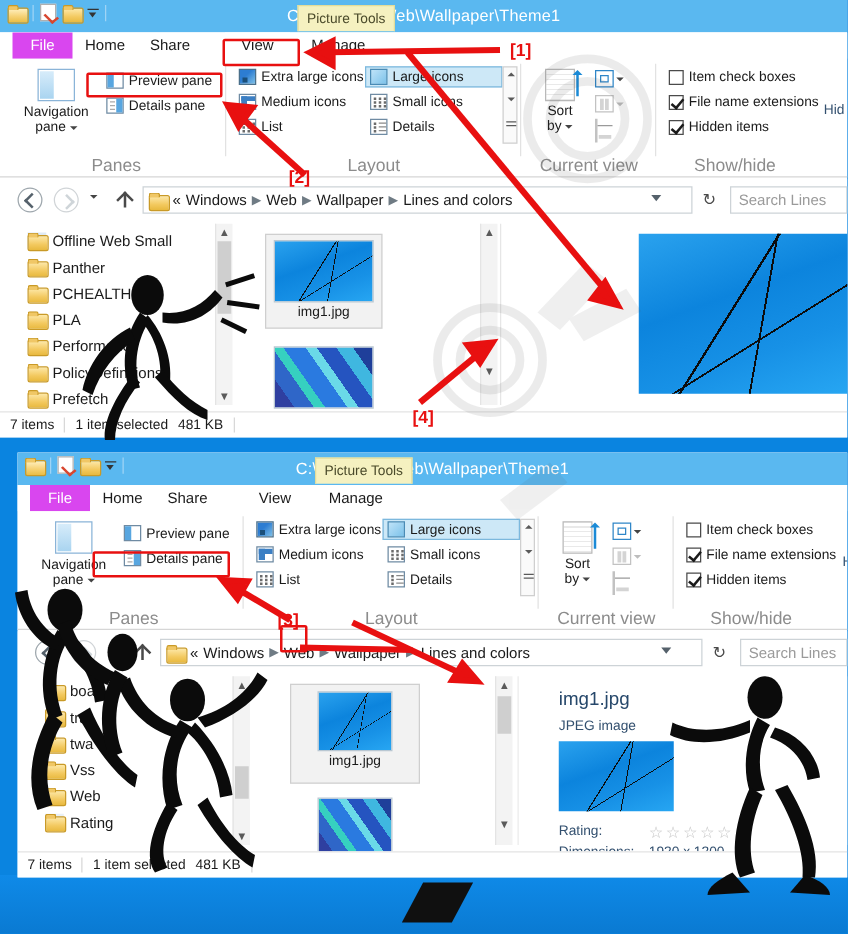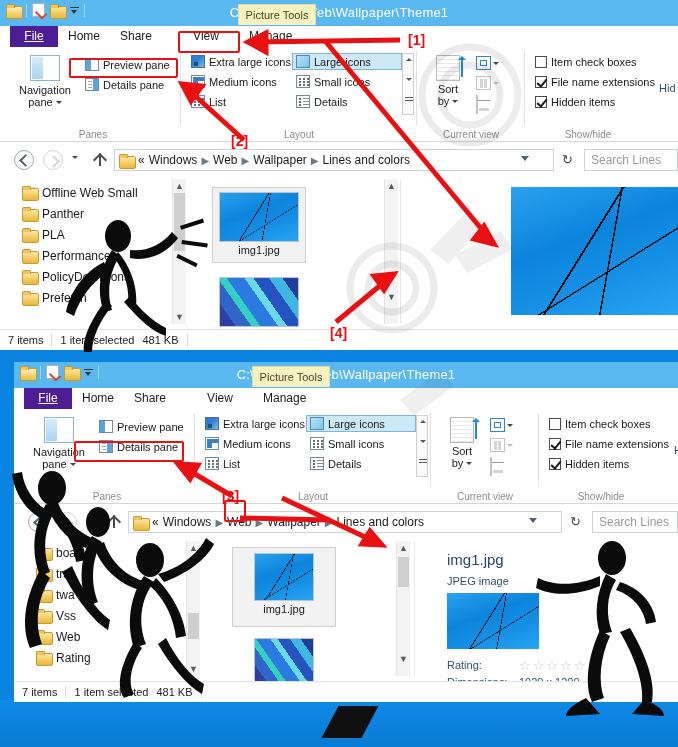--- a/index.html
+++ b/index.html
@@ -55,33 +55,33 @@
   }
 
   
   .tabrow { position:absolute; height:21px; left:0; width:100%; background:#ffffff; }
   .tabrow .tabstrip-bg { position:absolute; left:0; top:0; height:21px; width:100%; background:#ffffff; }
   .tab {
     position:absolute; top:0; height:21px; line-height:21px;
     font-size:12px; color:#1a1a1a; text-align:center; padding:0 9px;
     white-space:nowrap;
   }
-  .tab.file { background:#4c1d95; color:#fff; font-weight:normal;text-decoration:underline; }
+  .tab.file { background:#d946ef; color:#fff; font-weight:normal; }
   .tab.sel { background:#ffffff; }
 
   
   .ribbon {
     position:absolute; left:0; width:100%;
     background:#ffffff;
     border-bottom:1px solid #d6d6d6;
   }
   .grp { position:absolute; top:0; height:100%; }
   .grp-label {
     position:absolute; bottom:1px; width:100%; text-align:center;
-    font-size:10px; color:#8c8c8c;
+    font-size:14px; color:#8c8c8c;
   }
   .grp-div { position:absolute; top:4px; bottom:16px; width:1px; background:#e2e2e2; }
 
   .bigbtn { position:absolute; text-align:center; font-size:11px; color:#1a1a1a; line-height:12px;}
   .navpane-ico{ width:30px;height:26px;margin:0 auto 3px;border:1px solid #8ab4d8;background:#fff;position:relative;}
   .navpane-ico:before{content:"";position:absolute;left:1px;top:1px;bottom:1px;width:11px;
      background:linear-gradient(180deg,#d7ecfa,#a9d4f0);}
 
   .rbtn {
     position:absolute; font-size:11px; color:#1a1a1a; white-space:nowrap;
@@ -379,20 +379,24 @@
         <div class="navrow">
             <span class="ico folder" style="background:#dfeaf5"></span>
             <span>Offline Web Small</span>
           </div>
         <div class="navrow">
             <span class="ico folder"></span>
             <span>Panther</span>
           </div>
         <div class="navrow">
             <span class="ico folder"></span>
+            <span>PCHEALTH</span>
+          </div>
+        <div class="navrow">
+            <span class="ico folder"></span>
             <span>PLA</span>
           </div>
         <div class="navrow">
             <span class="ico folder"></span>
             <span>Performance</span>
           </div>
         <div class="navrow">
             <span class="ico folder"></span>
             <span>PolicyDefinitions</span>
           </div>

